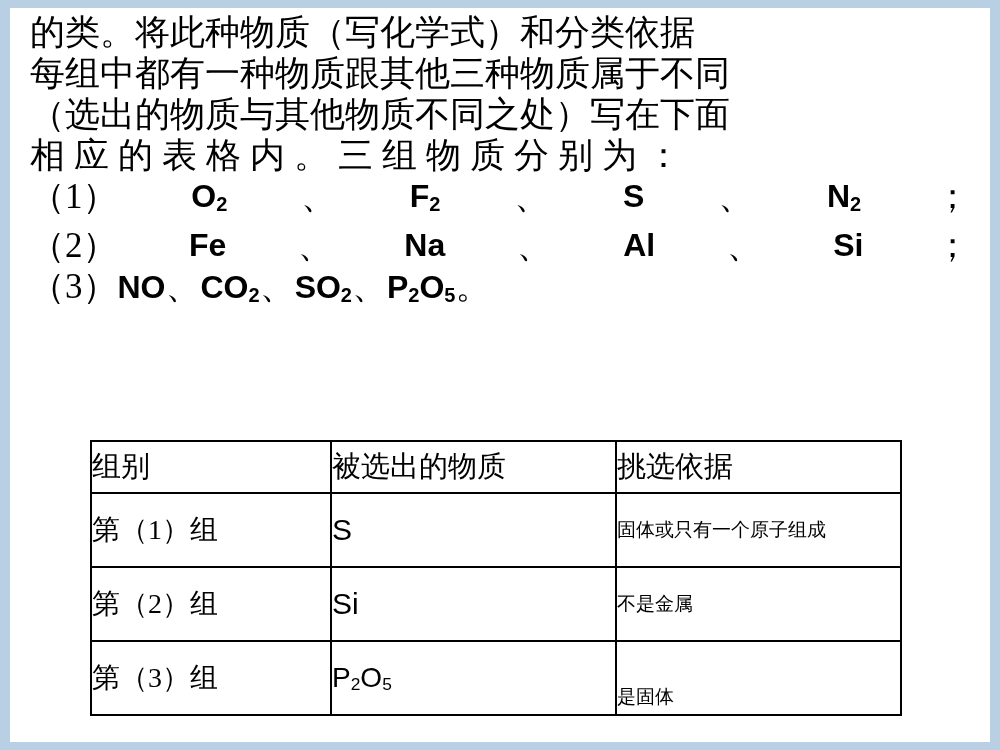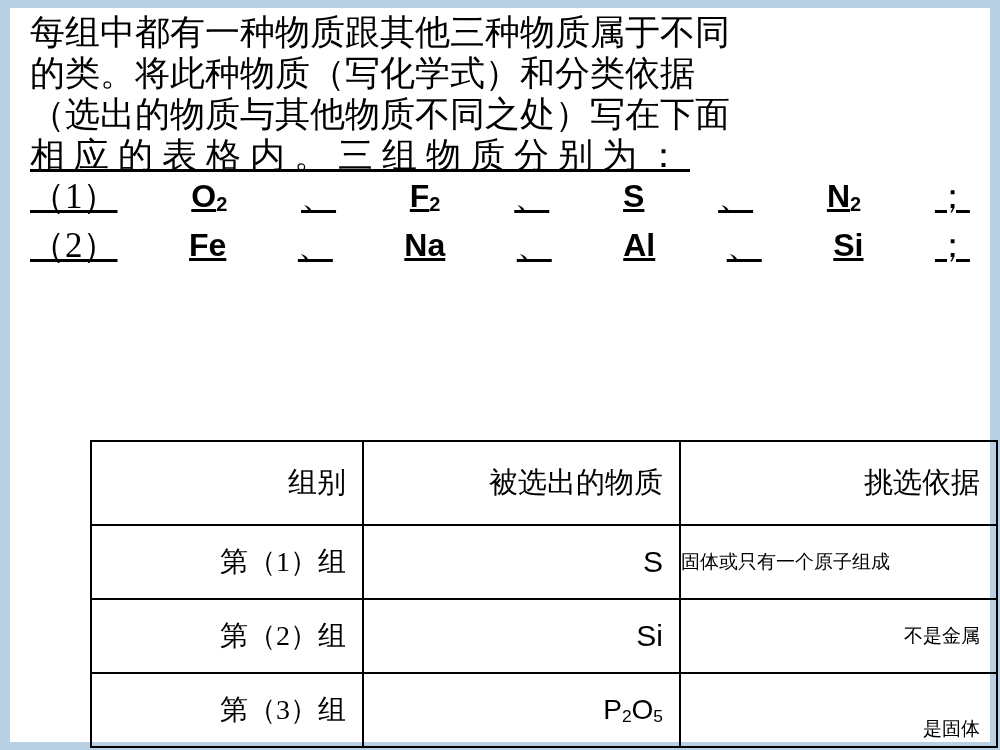--- a/index.html
+++ b/index.html
@@ -61,38 +61,37 @@
   }
   .sep {
     font-family: "Liberation Serif", serif;
   }
 
   
   .spread {
     display: flex;
     justify-content: space-between;
     width: 100%;
-    text-decoration: underline;
   }
   .spread > span { display: inline-block; }
 
   
   table.answers {
     position: absolute;
     left: 80px;
     top: 432px;
     width: 804px;
     border-collapse: collapse;
     table-layout: fixed;
   }
   table.answers td, table.answers th {
     border: 2px solid #000000;
-    padding: 16px;
+    padding: 0;
     vertical-align: middle;
-    text-align: right;
+    text-align: left;
     font-weight: normal;
     color: #000;
   }
   .col-group { width: 238px; }
   .col-sub   { width: 283px; margin-left: 44px; }
   .col-reason{ width: 283px; }
 
   .hdr {
     height: 50px;
     font-size: 29px;
@@ -132,22 +131,22 @@
   .reason.down { vertical-align: bottom; padding-bottom: 4px; }
 </style>
 </head>
 <body>
 
 <div id="slide">
 
   <div class="qtext">
 
 
+    <span class="line">的类。将此种物质（写化学式）和分类依据</span>
     <span class="line">每组中都有一种物质跟其他三种物质属于不同</span>
-    <span class="line">的类。将此种物质（写化学式）和分类依据</span>
     <span class="line">（选出的物质与其他物质不同之处）写在下面</span>
 
     <span class="line spread" style="width:100%;">
       <span style="letter-spacing:9px;">相应的表格内。三组物质分别为：</span>
     </span>
 
     <span class="line spread">
       <span class="sep">（1）</span>
       <span class="formula">O<sub>2</sub></span>
       <span class="sep">、</span>
@@ -164,20 +163,23 @@
       <span class="formula">Fe</span>
       <span class="sep">、</span>
       <span class="formula">Na</span>
       <span class="sep">、</span>
       <span class="formula">Al</span>
       <span class="sep">、</span>
       <span class="formula">Si</span>
       <span class="sep">；</span>
     </span>
 
+    <span class="line">
+      <span class="sep">（3）</span><span class="formula">NO</span><span class="sep">、</span><span class="formula">CO<sub>2</sub></span><span class="sep">、</span><span class="formula">SO<sub>2</sub></span><span class="sep">、</span><span class="formula">P<sub>2</sub>O<sub>5</sub></span><span class="sep">。</span>
+    </span>
 
   </div>
 
   <table class="answers">
     <tbody>
         <tr>
       <th class="hdr col-group">组别</th>
       <th class="hdr col-sub">被选出的物质</th>
       <th class="hdr col-reason">挑选依据</th>
     </tr>

